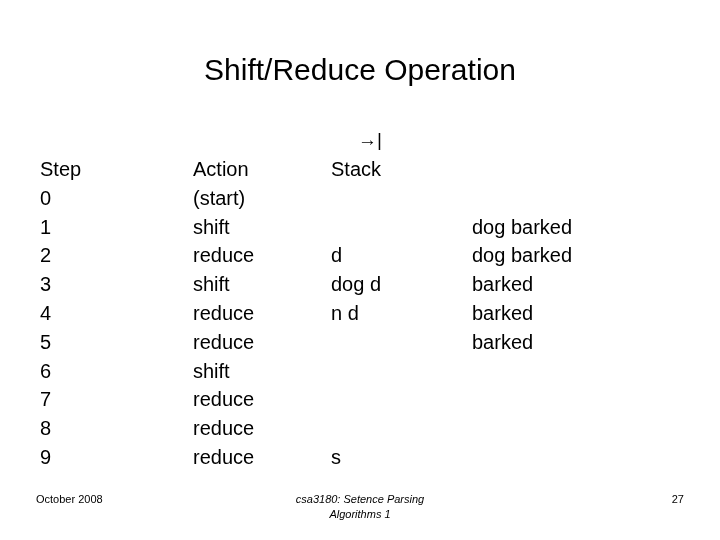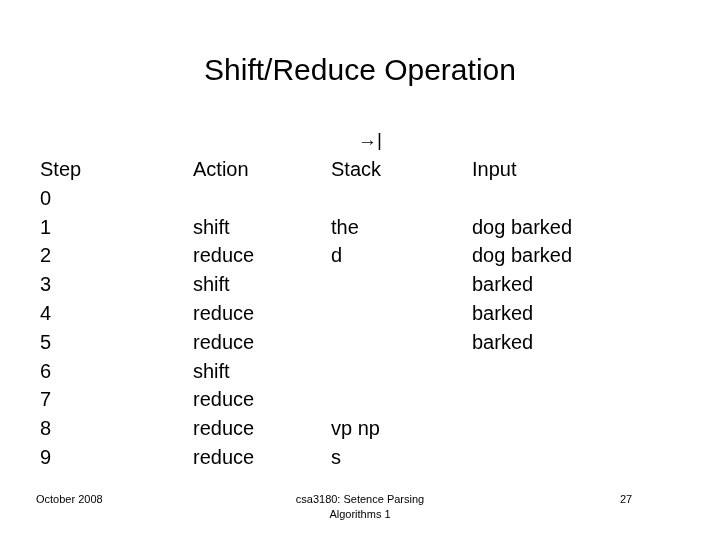--- a/index.html
+++ b/index.html
@@ -89,71 +89,73 @@
     text-align: center;
     font-size: 11px;
     line-height: 15px;
     color: #000000;
   }
   .footer-right {
     position: absolute;
     left: 620px;
     top: 0px;
     width: 64px;
+    text-align: right;
     font-size: 11px;
     line-height: 15px;
     color: #000000;
   }
 </style>
 </head>
 <body>
 
 <div class="slide">
 
   <div class="slide-title">Shift/Reduce Operation</div>
 
   <div class="arrow-marker">→|</div>
 
   <div class="trace-table">
 
     <div class="trace-row">
       <span class="cell col-step">Step</span>
       <span class="cell col-stack">Stack</span>
       <span class="cell col-action">Action</span>
-      <span class="cell col-input">Input</span>
     </div>
 
     <div class="trace-row">
       <span class="cell col-step">0</span>
+      <span class="cell col-action">(start)</span>
       <span class="cell col-stack"></span>
     </div>
 
     <div class="trace-row">
       <span class="cell col-step">1</span>
       <span class="cell col-action">shift</span>
-      <span class="cell col-stack">the</span>
       <span class="cell col-input">dog barked</span>
     </div>
 
     <div class="trace-row">
       <span class="cell col-step">2</span>
       <span class="cell col-action">reduce</span>
       <span class="cell col-stack">d</span>
       <span class="cell col-input">dog barked</span>
     </div>
 
     <div class="trace-row">
       <span class="cell col-step">3</span>
       <span class="cell col-action">shift</span>
+      <span class="cell col-stack">dog d</span>
       <span class="cell col-input">barked</span>
     </div>
 
     <div class="trace-row">
       <span class="cell col-step">4</span>
       <span class="cell col-action">reduce</span>
+      <span class="cell col-stack">n d</span>
       <span class="cell col-input">barked</span>
     </div>
 
     <div class="trace-row">
       <span class="cell col-step">5</span>
       <span class="cell col-action">reduce</span>
       <span class="cell col-input">barked</span>
     </div>
 
     <div class="trace-row">
@@ -164,33 +166,32 @@
 
     <div class="trace-row">
       <span class="cell col-step">7</span>
       <span class="cell col-action">reduce</span>
       <span class="cell col-input"></span>
     </div>
 
     <div class="trace-row">
       <span class="cell col-step">8</span>
       <span class="cell col-action">reduce</span>
-      <span class="cell col-stack">vp np</span>
       <span class="cell col-input"></span>
     </div>
 
     <div class="trace-row">
       <span class="cell col-step">9</span>
       <span class="cell col-action">reduce</span>
       <span class="cell col-stack">s</span>
       <span class="cell col-input"></span>
     </div>
 
   </div>
 
   <div class="footer">
     <div class="footer-left">October 2008</div>
-    <div class="footer-center" style="white-space: pre-line;">csa3180: Setence Parsing
+    <div class="footer-center" style="white-space: pre-line; font-style: italic;">csa3180: Setence Parsing
 Algorithms 1</div>
     <div class="footer-right">27</div>
   </div>
 
 </div>
 
 </body></html>

